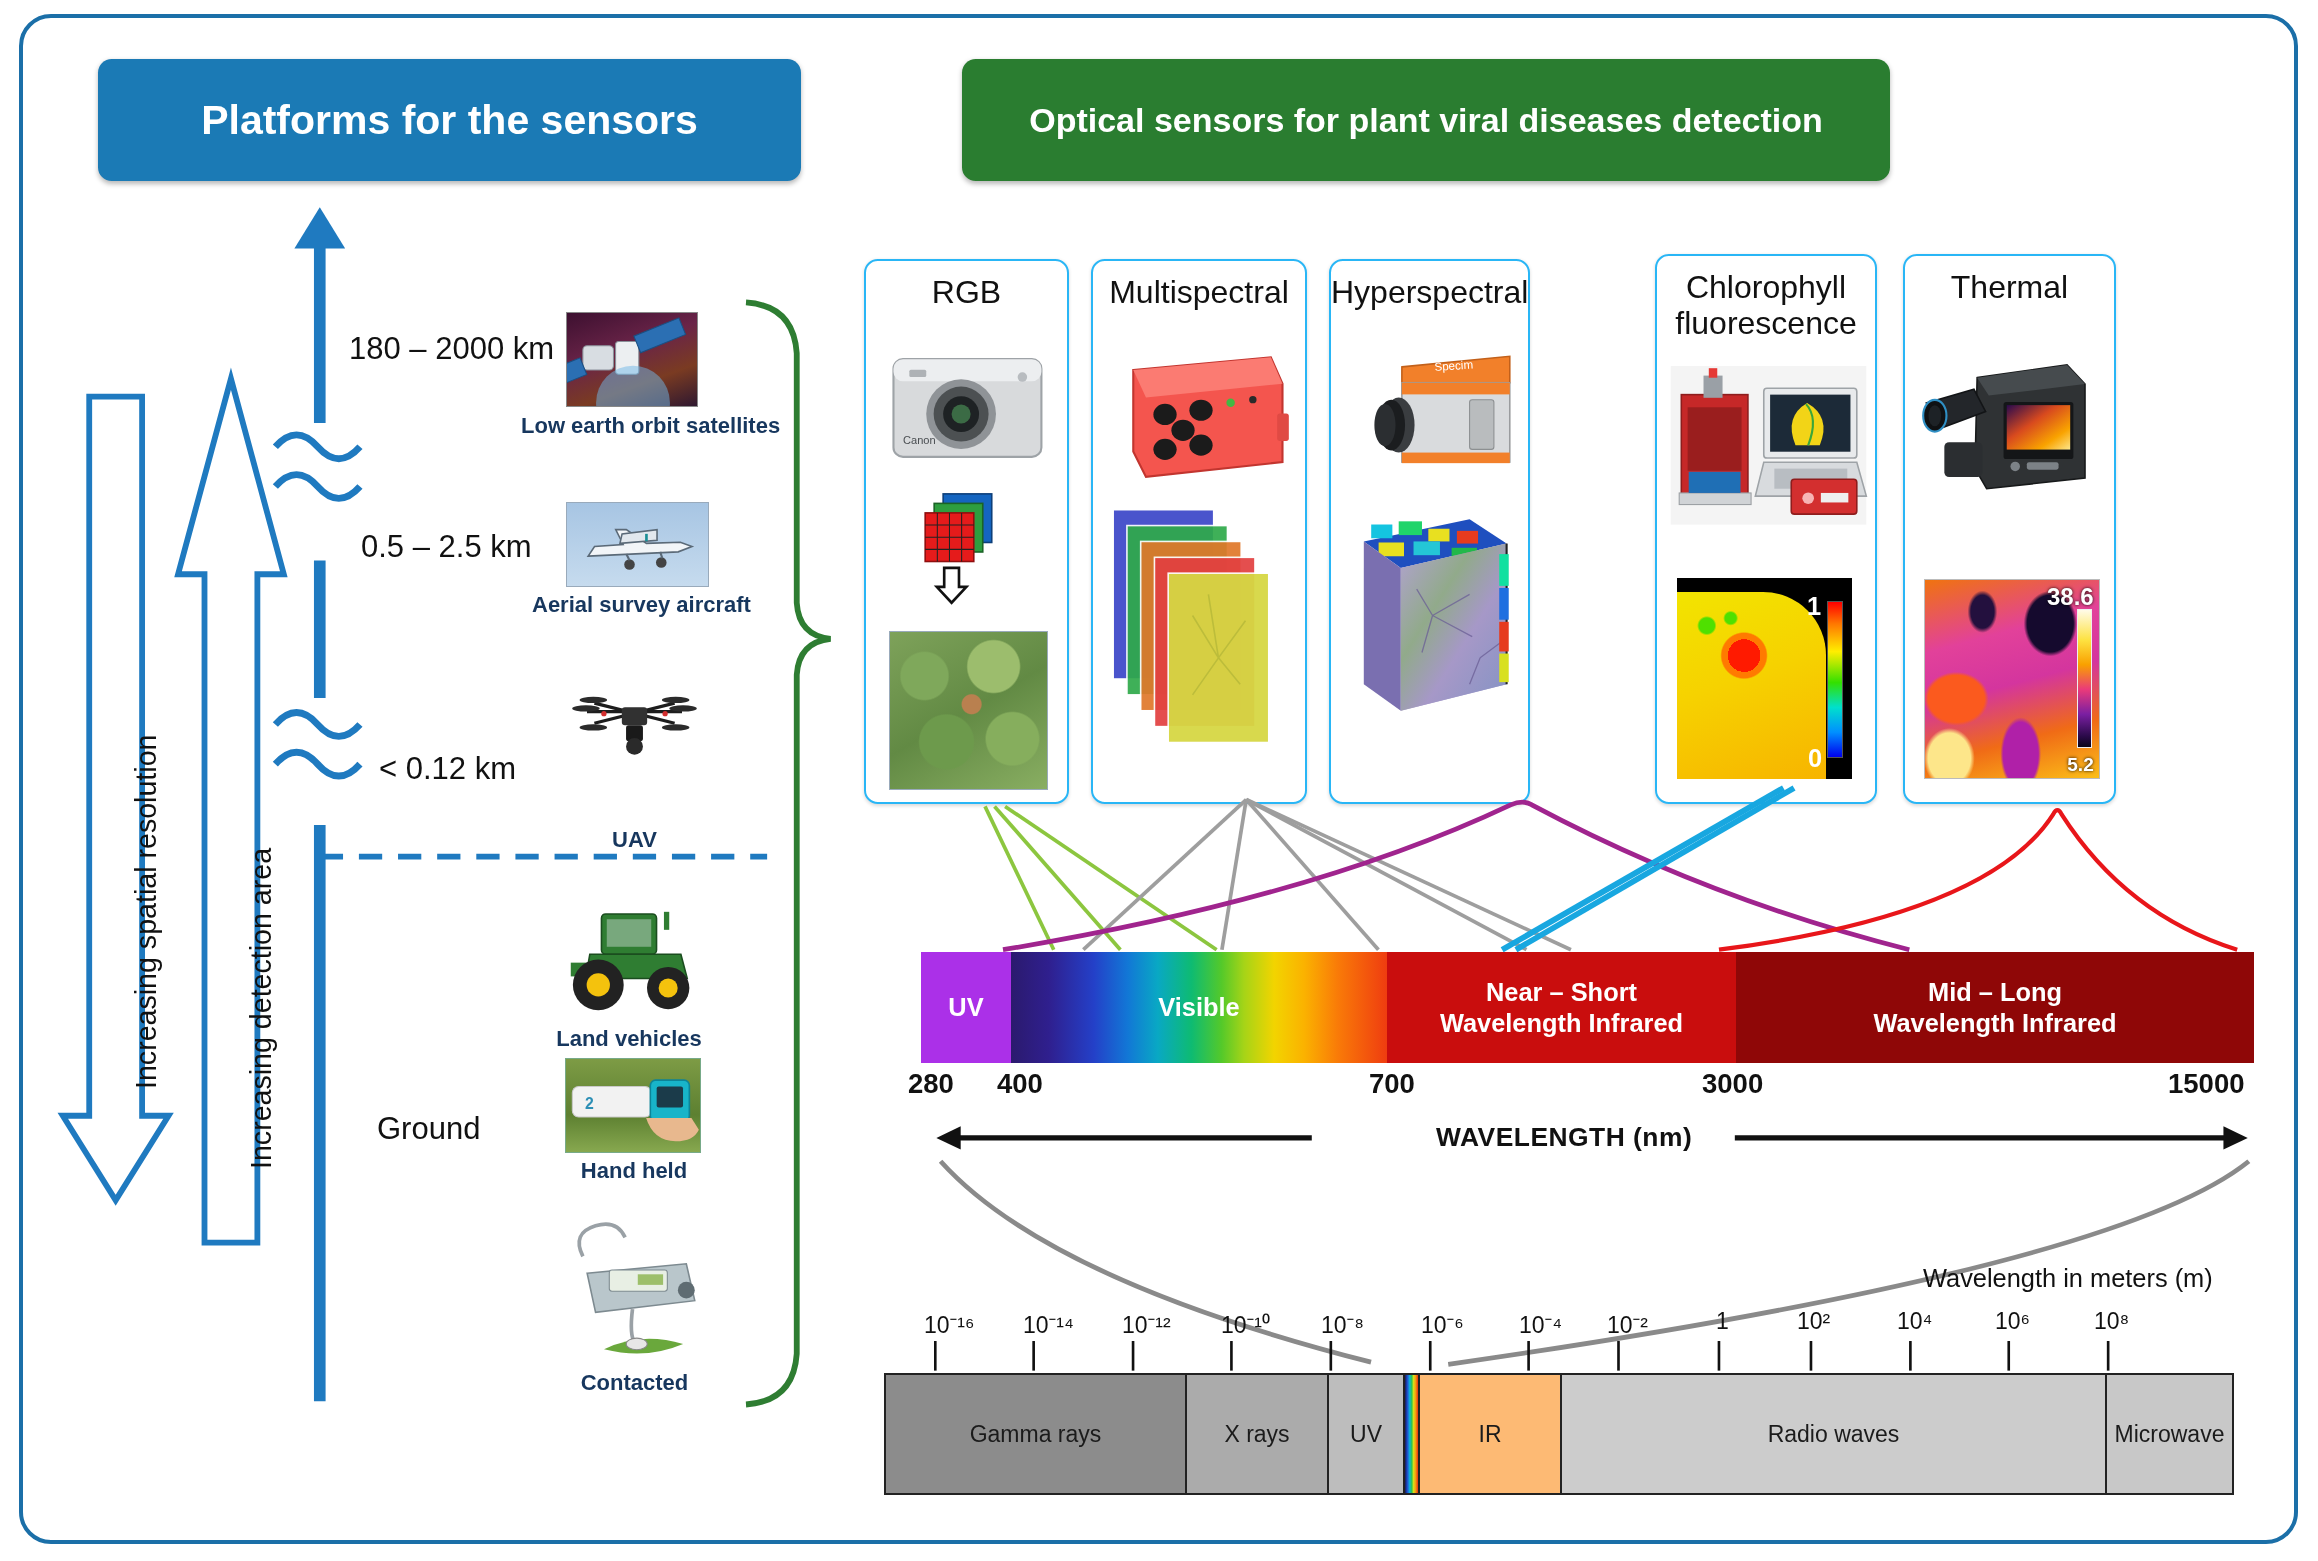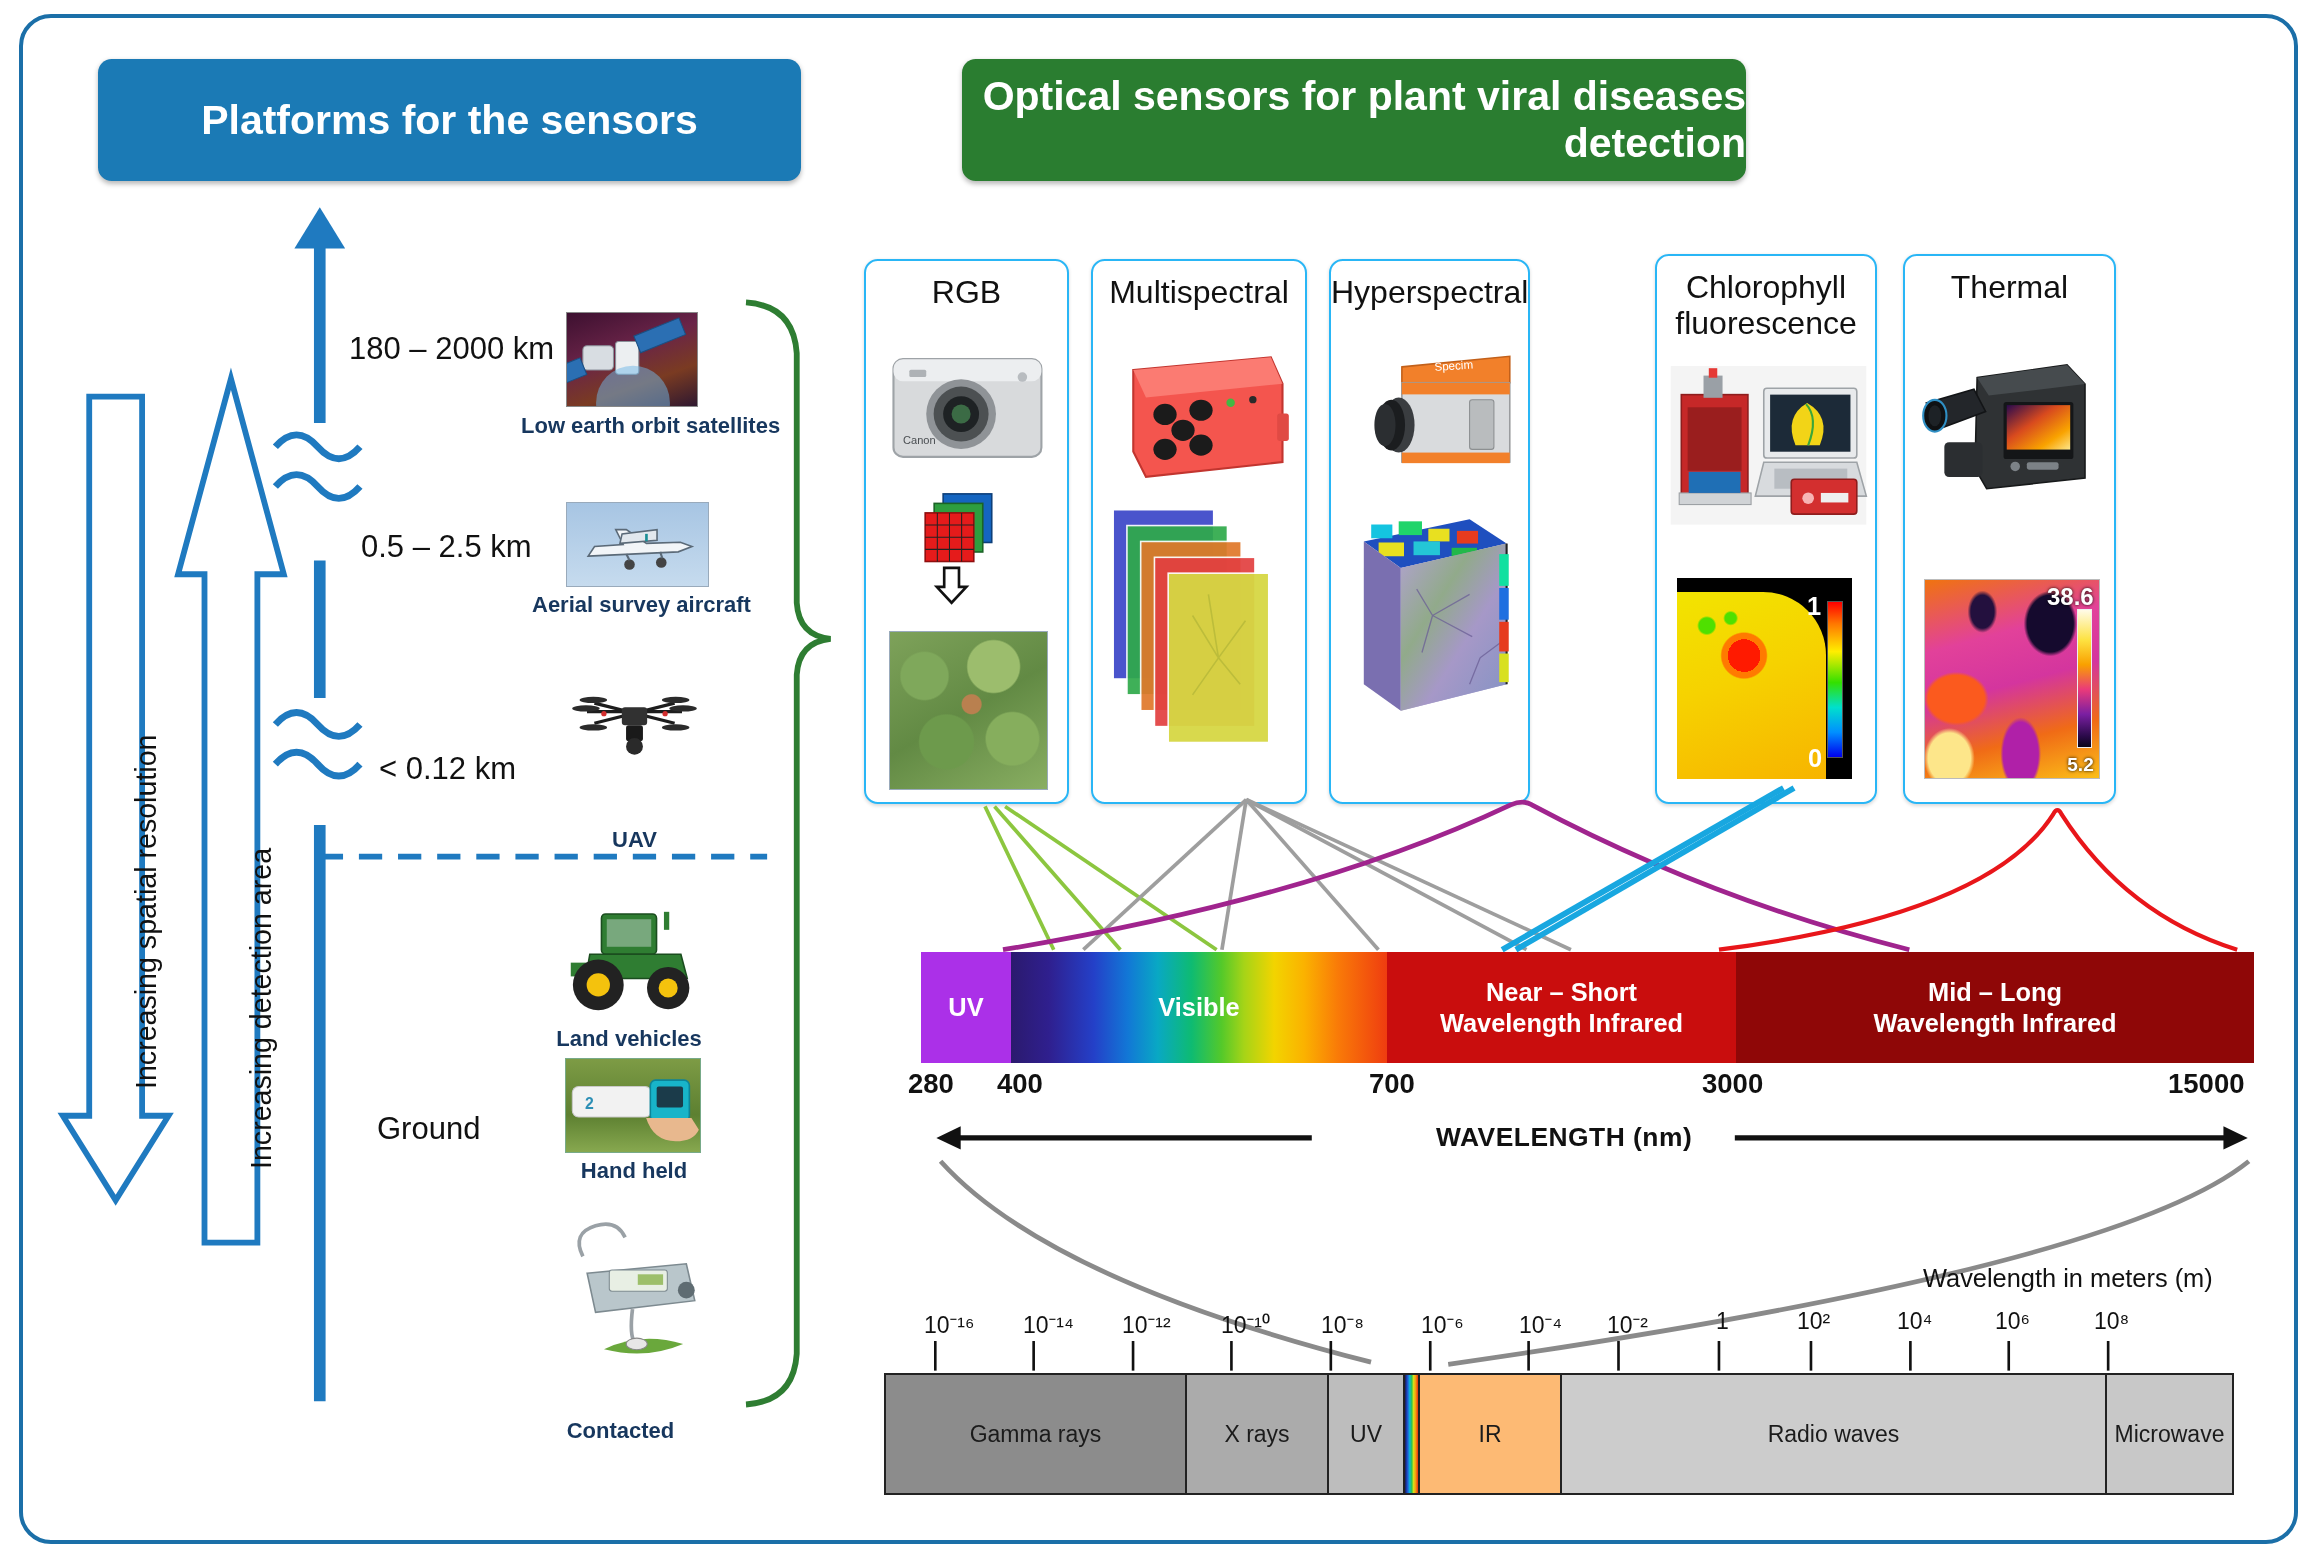--- a/index.html
+++ b/index.html
@@ -15,21 +15,21 @@
     border: 4.8px solid #1b6fa8; border-radius: 32px;
     background:#fff;
   }
   
   .hdr {
     position:absolute; display:flex; align-items:center; justify-content:center;
     border-radius:13.8px; color:#fff; font-weight:bold; text-align:center;
     box-shadow: 0 2.1px 4.8px rgba(0,0,0,.28);
   }
   #hdr-left  { left:98px;  top:59px; width:703px; height:122px; background:#1b7ab5; font-size:41px; }
-  #hdr-right { left:962px; top:59px; width:784px; height:122px; background:#2a7d30; font-size:41px;text-align:right; }
+  #hdr-right { left:962px; top:59px; width:928px; height:122px; background:#2a7d30; font-size:34px; }
   .vlabel {
     position:absolute; white-space:nowrap; font-size:28.6px; color:#111;
     transform-origin: 0 0;
   }
   .kmlabel { position:absolute; font-size:31px; color:#111; white-space:nowrap; }
   .plat-cap { position:absolute; font-size:22px; color:#17375e; font-weight:bold; white-space:nowrap; text-align:center; }
   .ground-lbl { position:absolute; font-size:31px; color:#111; }
 
   
   .thumb { position:absolute; overflow:hidden; }
@@ -206,21 +206,21 @@
     <path d="M56 86 q-22 -44 24 -58 q40 -12 56 22" stroke="#9aa1a6" stroke-width="7" fill="none"></path>
     <path d="M64 118 L252 100 L268 170 L80 192 Z" fill="#b9c6cb" stroke="#7d8a90" stroke-width="3"></path>
     <rect x="106" y="112" width="110" height="40" rx="5" fill="#e8efe4" stroke="#7d8a90" stroke-width="2"></rect>
     <rect x="160" y="120" width="48" height="20" fill="#9dbf6a"></rect>
     <circle cx="252" cy="150" r="16" fill="#5f6c72"></circle>
     <path d="M150 186 q-6 48 4 64" stroke="#9aa1a6" stroke-width="7" fill="none"></path>
     <path d="M96 262 q70 -34 150 -10 q-70 30 -150 10 Z" fill="#6aa83c"></path>
     <ellipse cx="158" cy="252" rx="20" ry="11" fill="#e7e7e7" stroke="#888" stroke-width="2"></ellipse>
   </svg>
 </div>
-<div class="plat-cap" style="left:541px; top:1370px; width:159px;margin-top:48px;">Contacted</div>
+<div class="plat-cap" style="left:555px; top:1370px; width:159px;">Contacted</div>
 
 <div class="sbox" style="left:864px; top:259px; width:205px; height:545px;">
   <div class="sbox-title">RGB</div>
   <svg width="205" height="545" viewBox="0 0 388 1030">
     <g transform="translate(52,185)">
       <rect x="0" y="0" width="280" height="185" rx="18" fill="#d8dadc" stroke="#9ea3a7" stroke-width="4"></rect>
       <rect x="0" y="0" width="280" height="42" rx="18" fill="#eceef0"></rect>
       <circle cx="128" cy="104" r="66" fill="#8f9397"></circle>
       <circle cx="128" cy="104" r="52" fill="#4c5052"></circle>
       <circle cx="128" cy="104" r="34" fill="#1e2224"></circle>

